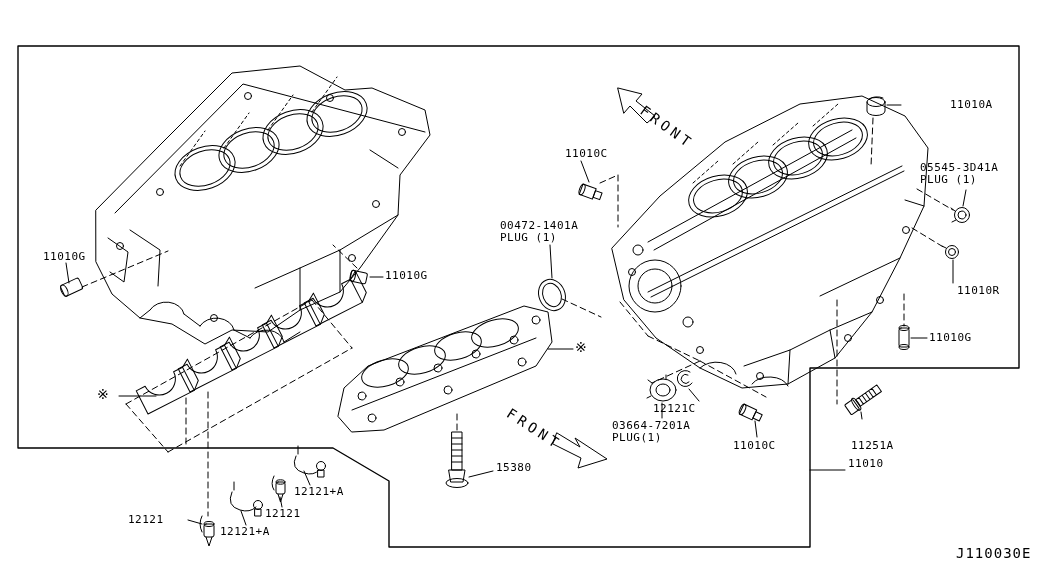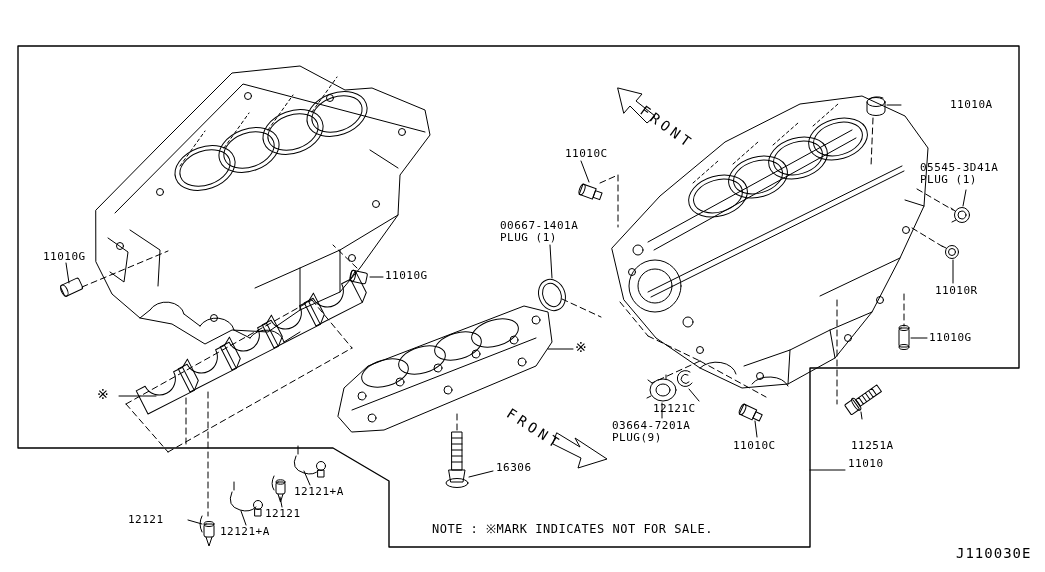--- a/index.html
+++ b/index.html
@@ -246,38 +246,37 @@
     <path d="M557,433 L580,447 L575,438 L607,459 L578,468 L581,458 L553,444 Z"></path>
   </g>
 </svg>
 
   <div class="lbl" style="left:43px;top:251px">11010G</div>
   <div class="lbl" style="left:385px;top:270px">11010G</div>
   <div class="lbl" style="left:929px;top:332px">11010G</div>
   <div class="lbl" style="left:950px;top:99px">11010A</div>
   <div class="lbl" style="left:920px;top:162px">05545-3D41A</div>
   <div class="lbl" style="left:920px;top:174px">PLUG (1)</div>
-  <div class="lbl" style="left:935px;top:285px">11010R</div>
+  <div class="lbl" style="left:957px;top:285px">11010R</div>
   <div class="lbl" style="left:565px;top:148px">11010C</div>
-  <div class="lbl" style="left:500px;top:220px">00667-1401A</div>
+  <div class="lbl" style="left:500px;top:220px">00472-1401A</div>
   <div class="lbl" style="left:500px;top:232px">PLUG (1)</div>
   <div class="lbl" style="left:612px;top:420px">03664-7201A</div>
-  <div class="lbl" style="left:612px;top:432px">PLUG(9)</div>
+  <div class="lbl" style="left:612px;top:432px">PLUG(1)</div>
   <div class="lbl" style="left:653px;top:403px">12121C</div>
   <div class="lbl" style="left:733px;top:440px">11010C</div>
   <div class="lbl" style="left:851px;top:440px">11251A</div>
   <div class="lbl" style="left:848px;top:458px">11010</div>
-  <div class="lbl" style="left:496px;top:462px">16306</div>
+  <div class="lbl" style="left:496px;top:462px">15380</div>
   <div class="lbl" style="left:128px;top:514px">12121</div>
   <div class="lbl" style="left:220px;top:526px">12121+A</div>
   <div class="lbl" style="left:265px;top:508px">12121</div>
   <div class="lbl" style="left:294px;top:486px">12121+A</div>
 
   <div class="star" style="left:97px;top:387px">※</div>
   <div class="star" style="left:575px;top:340px">※</div>
 
   <div class="front" style="left:646px;top:103px;transform:rotate(36deg)">FRONT</div>
   <div class="front" style="left:512px;top:406px;transform:rotate(33deg)">FRONT</div>
 
-  <div class="note" style="left:432px;top:523px">NOTE : ※MARK INDICATES NOT FOR SALE.</div>
   <div class="code" style="left:956px;top:546px">J110030E</div>
 
 </div>
 
 </body></html>

